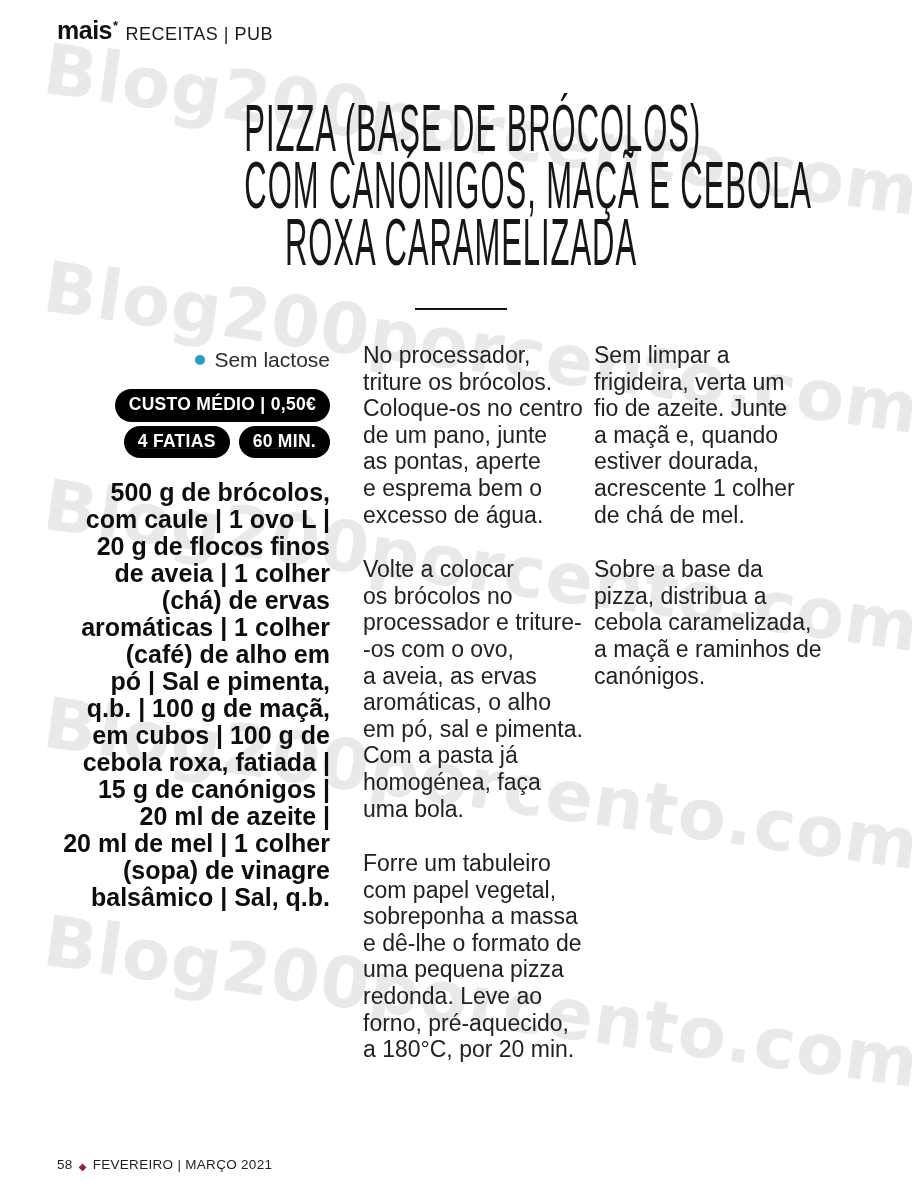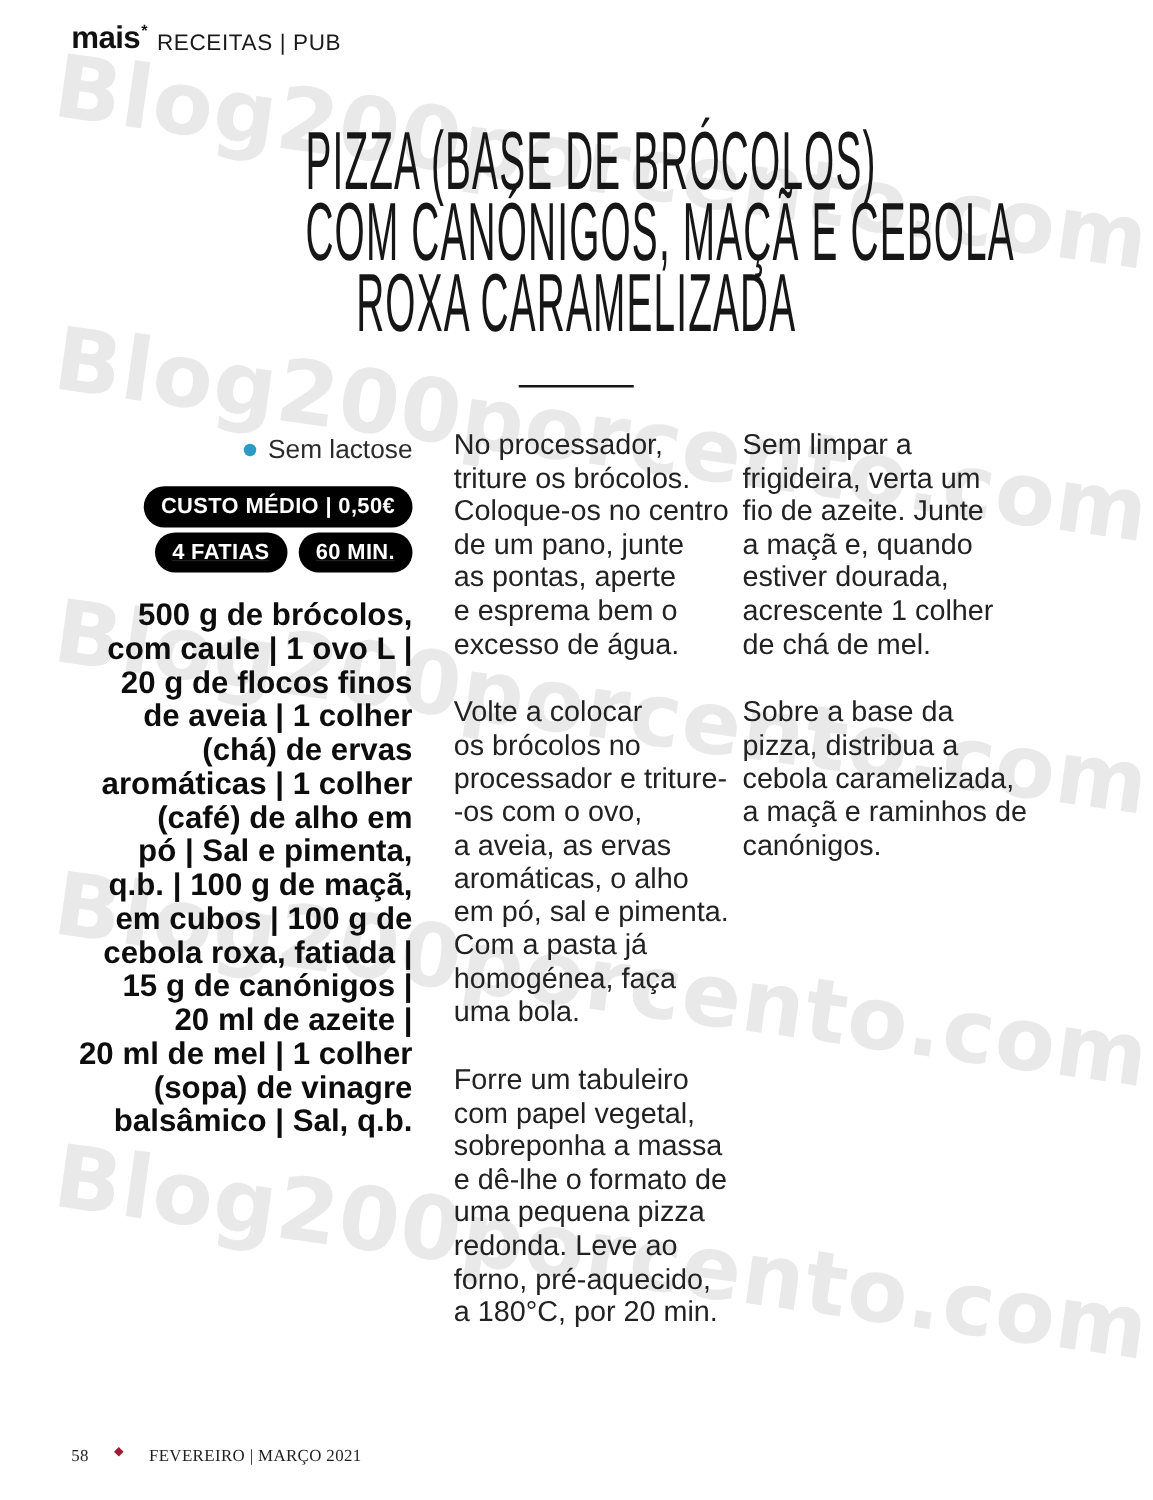--- a/index.html
+++ b/index.html
@@ -141,23 +141,22 @@
   
   .footer {
     position: absolute;
     left: 57px;
     top: 1157px;
     z-index: 2;
     font-size: 13.5px;
     letter-spacing: 0.3px;
     color: #1f1f1f;
     display: flex;
-    align-items: flex-start;
-    gap: 20px;
-    font-family: Liberation Serif, serif;
+    align-items: flex-end;
+    gap: 6px;
   }
   .footer .diamond {
     color: #9e1b32;
     font-size: 10px;
     line-height: 1;
   }
 </style>
 </head>
 <body>
 

